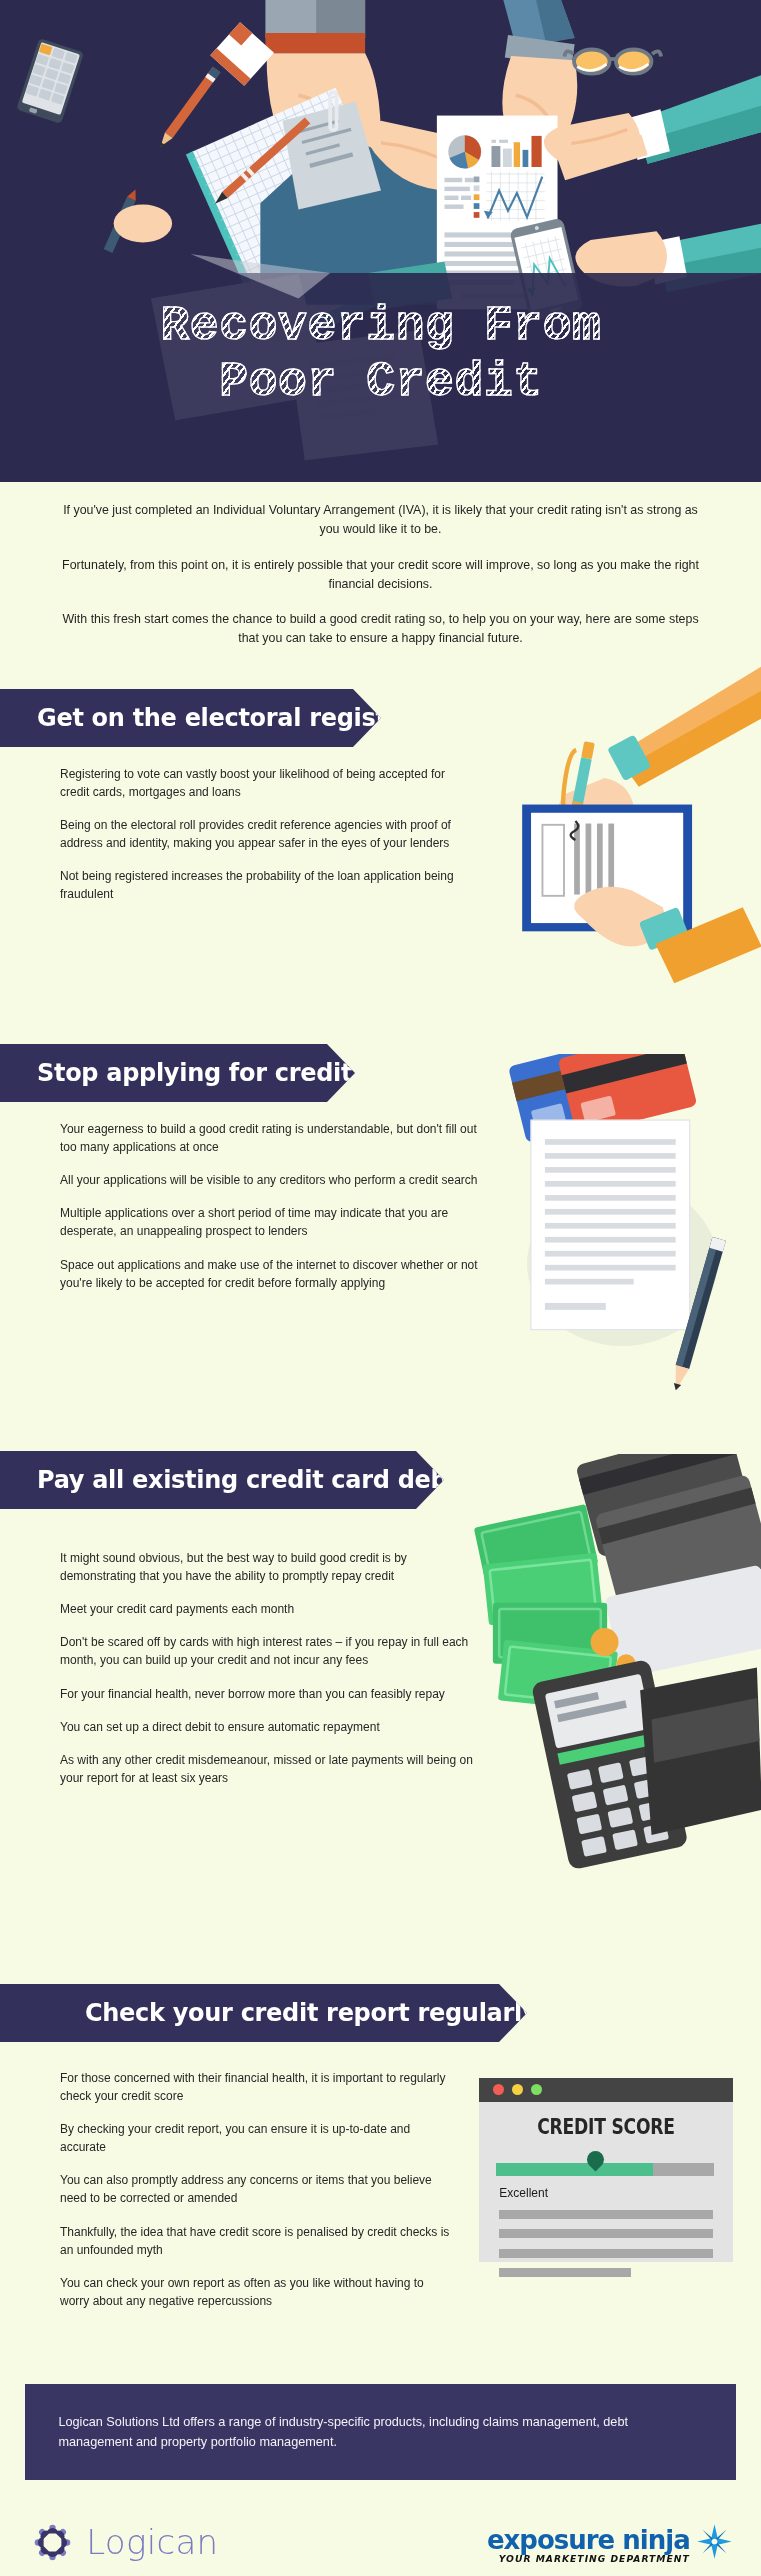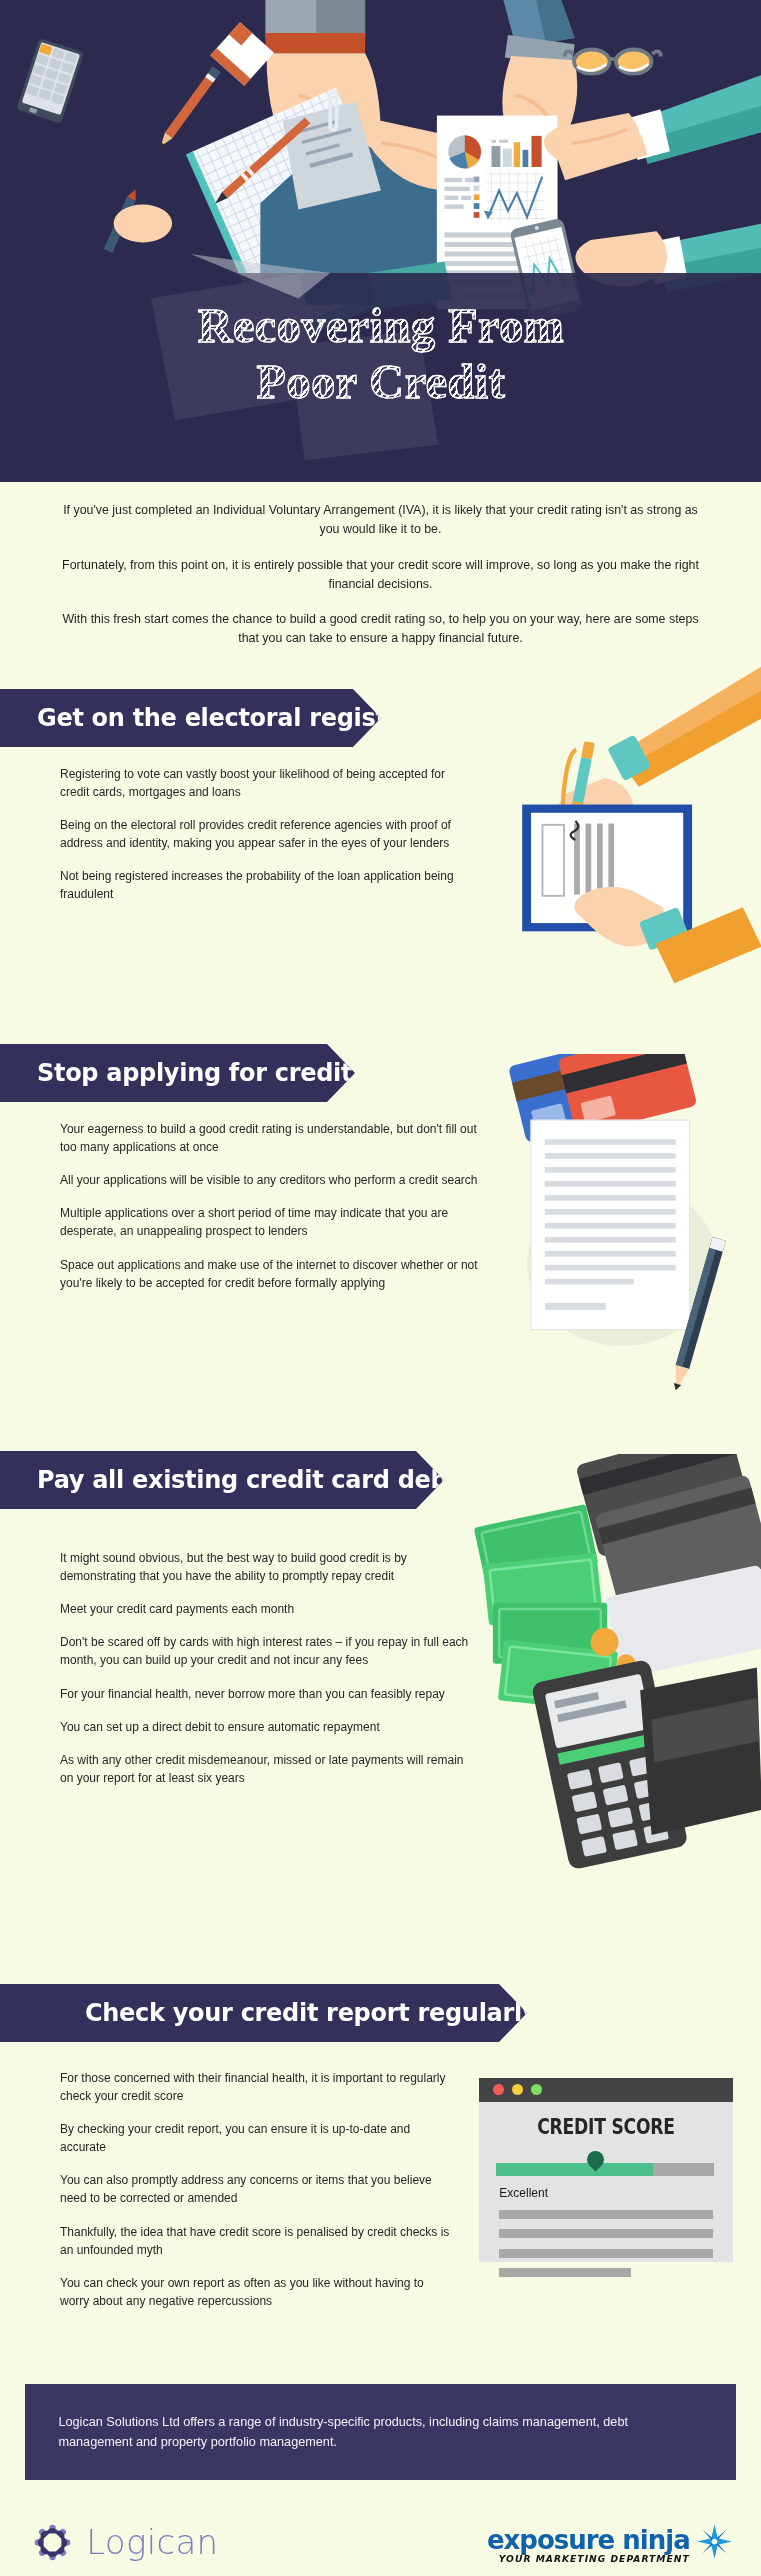--- a/index.html
+++ b/index.html
@@ -30,21 +30,21 @@
 
   .hero-title {
     position: absolute;
     left: 0; top: 298px;
     width: 762px;
     text-align: center;
     z-index: 5;
   }
   .hero-title .ln {
     display: block;
-    font-family: Liberation Serif, serif;
+    font-family: Liberation Mono, monospace;
     font-weight: bold;
     font-size: 48px;
     line-height: 56px;
     letter-spacing: 0.6px;
     color: transparent;
     -webkit-text-stroke: 1.3px #ffffff;
     background-image: repeating-linear-gradient(
         -52deg,
         #ffffff 0px, #ffffff 2.2px,
         rgba(255,255,255,0) 2.2px, rgba(255,255,255,0) 5.7px);
@@ -573,21 +573,21 @@
 
   <div class="sec-banner" style="top:1451px; width:444px;">
     <h2>Pay all existing credit card debt</h2>
   </div>
   <div class="bullets" style="left:60px; top:1549px; width:419px;">
     <p>It might sound obvious, but the best way to build good credit is by demonstrating that you have the ability to promptly repay credit</p>
     <p>Meet your credit card payments each month</p>
     <p>Don't be scared off by cards with high interest rates – if you repay in full each month, you can build up your credit and not incur any fees</p>
     <p>For your financial health, never borrow more than you can feasibly repay</p>
     <p>You can set up a direct debit to ensure automatic repayment</p>
-    <p>As with any other credit misdemeanour, missed or late payments will remain on your report for at least six years</p>
+    <p>As with any other credit misdemeanour, missed or late payments will being on your report for at least six years</p>
   </div>
 
   <div class="sec-banner" style="top:1984px; width:527px;padding-left:48px;">
     <h2>Check your credit report regularly</h2>
   </div>
   <div class="bullets" style="left:60px; top:2069px; width:394px;">
     <p>For those concerned with their financial health, it is important to regularly check your credit score</p>
     <p>By checking your credit report, you can ensure it is up-to-date and accurate</p>
     <p>You can also promptly address any concerns or items that you believe need to be corrected or amended</p>
     <p>Thankfully, the idea that have credit score is penalised by credit checks is an unfounded myth</p>

